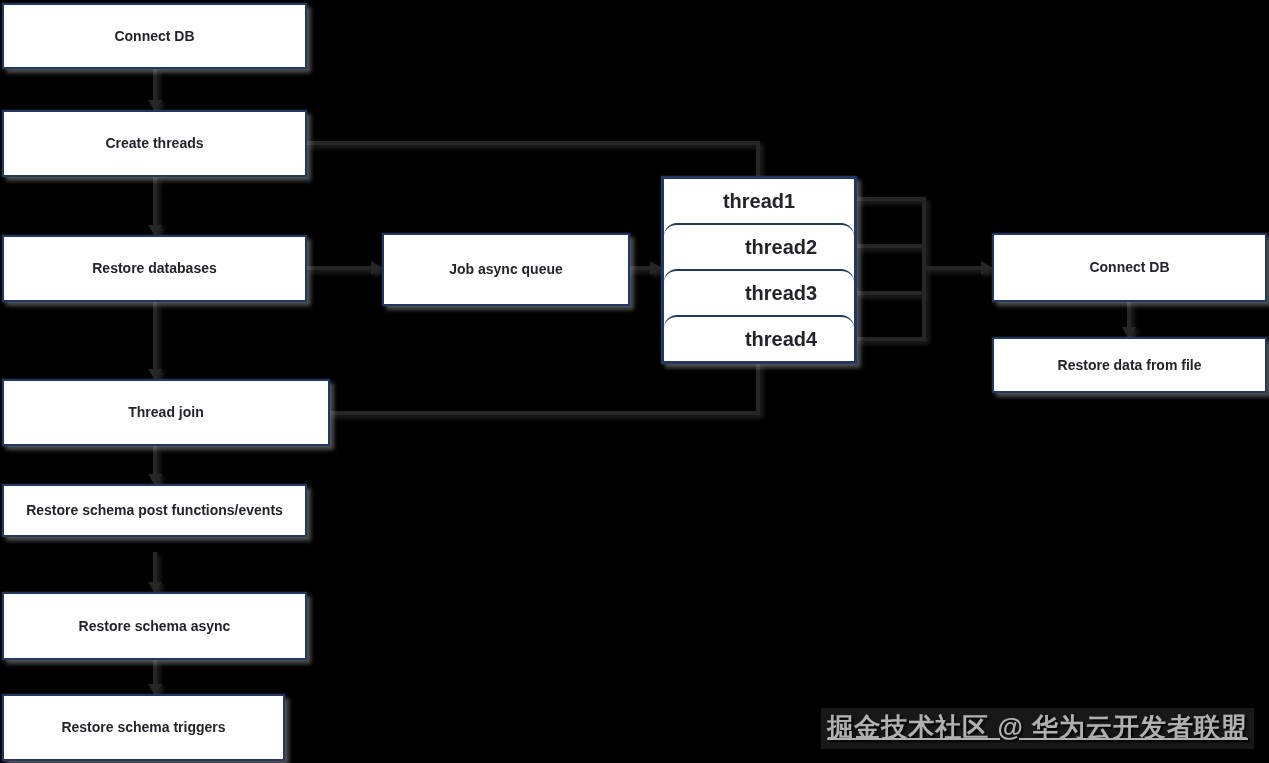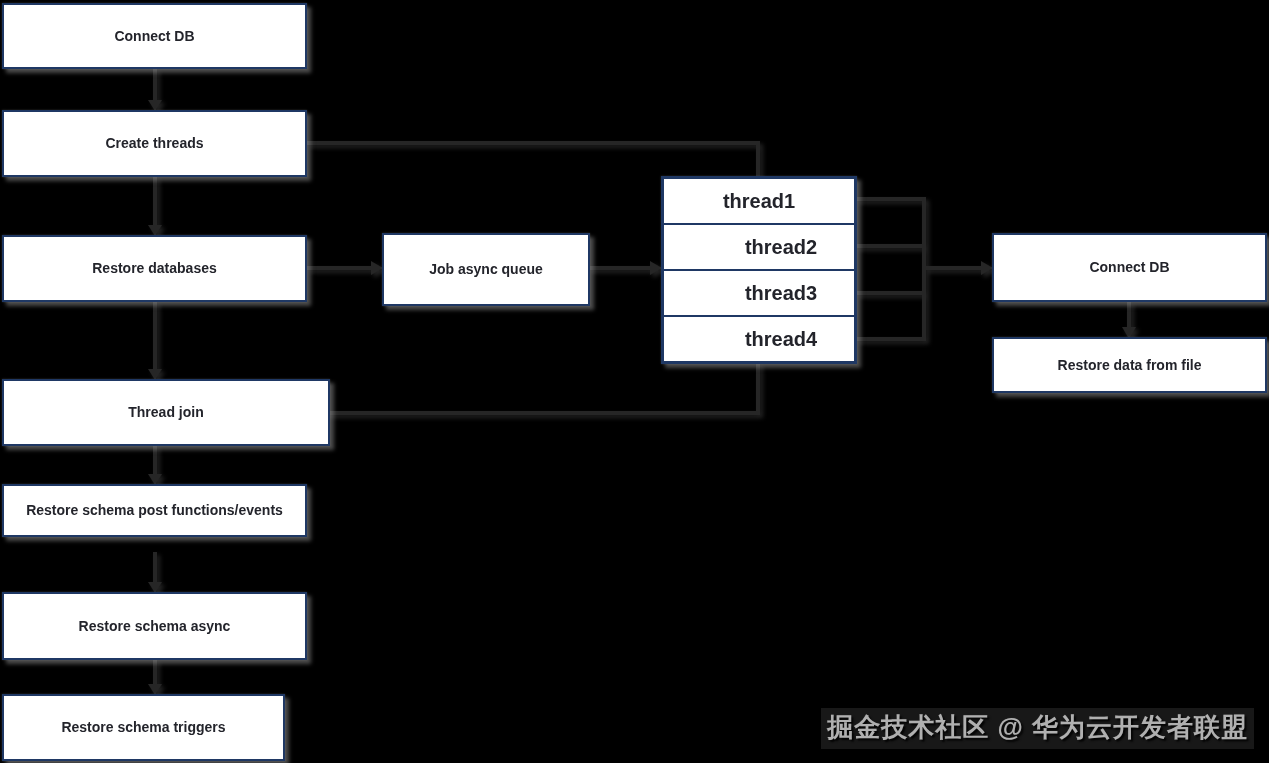--- a/index.html
+++ b/index.html
@@ -29,37 +29,38 @@
   .thread-table{
     position:absolute;
     background:var(--node-fill);
     border:3px solid var(--node-border);
     box-shadow:4px 4px 4px rgba(150,150,150,0.5), 0 0 2px rgba(150,150,150,0.3);
     box-sizing:border-box;
     display:flex;flex-direction:column;
   }
   .thread-row{
     flex:1;display:flex;align-items:center;justify-content:center;
-    font-weight:bold;font-size:20px;color:var(--node-text);
+    font-weight:bold;font-size:20px;color:var(--node-text);border-radius:13px;
   }
   .thread-row + .thread-row{border-top:2px solid var(--node-border);padding-left:44px;}
   svg.connectors{position:absolute;left:0;top:0;
     filter:drop-shadow(3px 3px 2px rgba(130,130,130,0.28));}
   svg.connectors line, svg.connectors polyline{
     stroke:var(--connector);stroke-width:4;fill:none;stroke-linecap:butt;
   }
   svg.connectors polygon{fill:var(--connector);stroke:none;}
   .watermark{
     position:absolute;right:15px;bottom:14px;
     font-size:26px;font-weight:bold;letter-spacing:1px;
     color:var(--watermark);
     background:rgba(70,70,70,0.35);
     padding:2px 6px 4px;
     text-shadow:2px 2px 2px rgba(0,0,0,0.9), 0 0 1px rgba(255,255,255,0.2);
     white-space:nowrap;
+    text-decoration:underline;
   }
 </style>
 </head>
 <body>
 
 <div class="canvas">
 
   <svg class="connectors" width="1269" height="763">
 
     <g>
@@ -123,21 +124,21 @@
   </svg>
 
   <div class="node" style="left:2px;top:3px;width:305px;height:66px">Connect DB</div>
   <div class="node" style="left:2px;top:110px;width:305px;height:67px">Create threads</div>
   <div class="node" style="left:2px;top:235px;width:305px;height:67px">Restore databases</div>
   <div class="node" style="left:2px;top:379px;width:328px;height:67px">Thread join</div>
   <div class="node" style="left:2px;top:484px;width:305px;height:53px">Restore schema post functions/events</div>
   <div class="node" style="left:2px;top:592px;width:305px;height:68px">Restore schema async</div>
   <div class="node" style="left:2px;top:694px;width:283px;height:67px">Restore schema triggers</div>
 
-  <div class="node" style="left:382px;top:233px;width:208px;height:73px">Job async queue</div>
+  <div class="node" style="left:382px;top:233px;width:248px;height:73px">Job async queue</div>
 
   <div class="thread-table" style="left:661px;top:176px;width:196px;height:188px">
     <div class="thread-row">thread1</div>
     <div class="thread-row">thread2</div>
     <div class="thread-row">thread3</div>
     <div class="thread-row">thread4</div>
   </div>
 
   <div class="node" style="left:992px;top:233px;width:275px;height:69px">Connect DB</div>
   <div class="node" style="left:992px;top:337px;width:275px;height:56px">Restore data from file</div>

